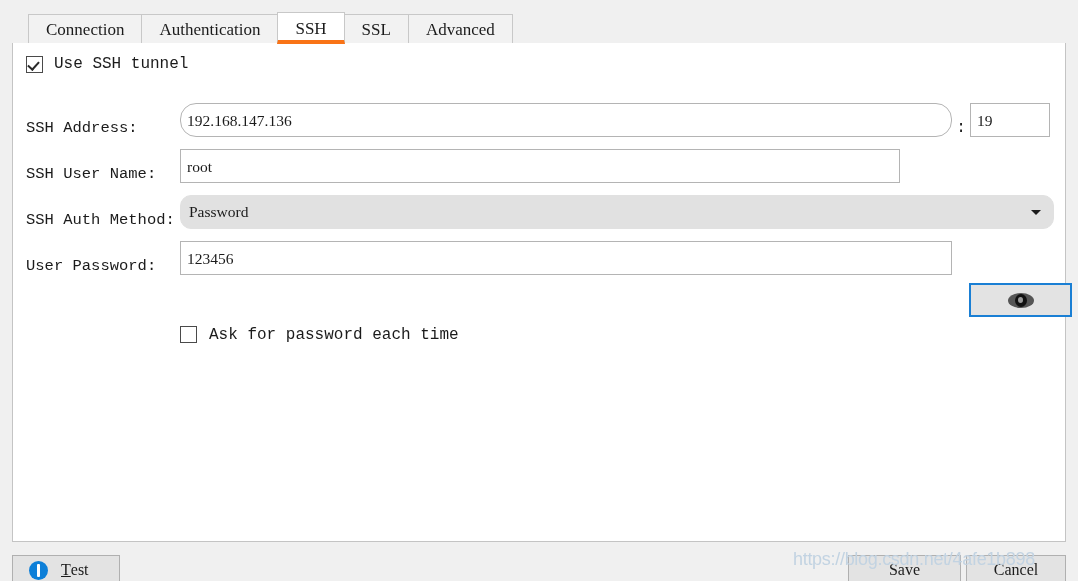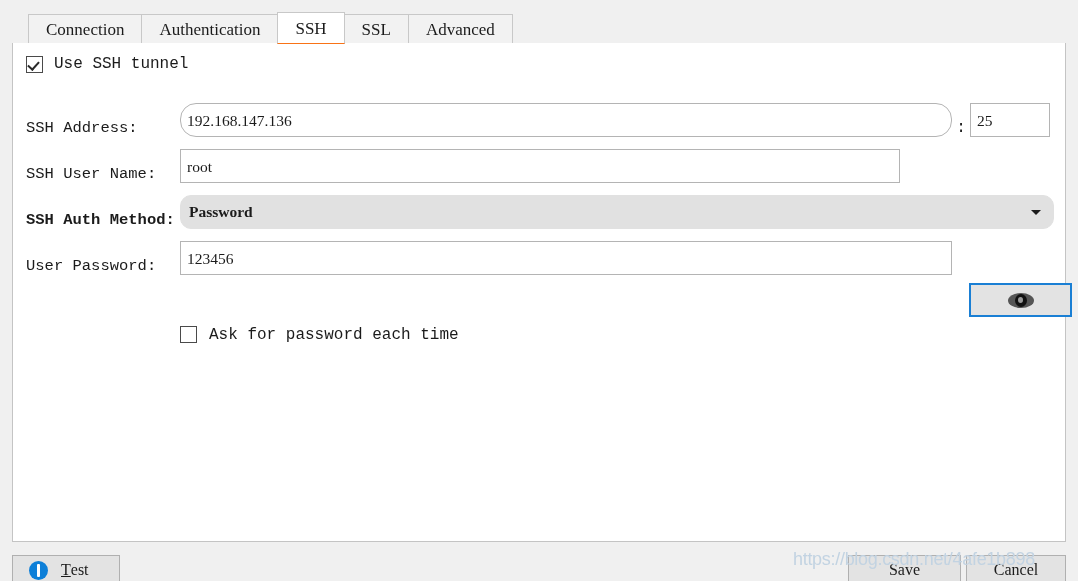--- a/index.html
+++ b/index.html
@@ -41,21 +41,21 @@
     background: #f2f2f2;
     border: 1px solid #c8c8c8;
     border-bottom: 1px solid #c4c4c4;
     margin-right: -1px;
     white-space: nowrap;
     font-family: "Liberation Serif", "DejaVu Serif", serif;
     box-sizing: border-box;
   }
   .tab.active {
     background: #ffffff;
-    border-bottom: 1px solid #f97316;
+    border-bottom: 4px solid #f97316;
     height: 32px;
     line-height: 31px;
     position: relative;
     z-index: 3;
     margin-top: 28px;
   }
 
   
   #main-panel {
     position: absolute;
@@ -326,29 +326,29 @@
 
   <div id="use-ssh-row">
     <span class="chk-box checked"></span>
     <span class="lbl">Use SSH tunnel</span>
   </div>
 
   <div class="form-row" style="top:60px;">
     <span class="row-label">SSH Address:</span>
     <div class="text-input" style="width:772px;border-radius:16px;" placeholder="">192.168.147.136</div>
     <span class="sep-colon">:</span>
-    <div class="text-input" style="width:80px;" placeholder="">25</div>
+    <div class="text-input" style="width:80px;" placeholder="">19</div>
   </div>
 
   <div class="form-row" style="top:106px;">
     <span class="row-label">SSH User Name:</span>
     <div class="text-input" style="width:720px;" placeholder="">root</div>
   </div>
 
-  <div class="form-row" style="top:152px;font-weight:bold;">
+  <div class="form-row" style="top:152px;">
     <span class="row-label">SSH Auth Method:</span>
     <div class="dropdown" style="width:874px;border-radius:11px;">
       <span>Password</span>
       <span class="dd-arrow"></span>
     </div>
   </div>
 
   <div class="form-row" style="top:198px;">
     <span class="row-label">User Password:</span>
     <div class="text-input" style="width:772px;" placeholder="">123456</div>

